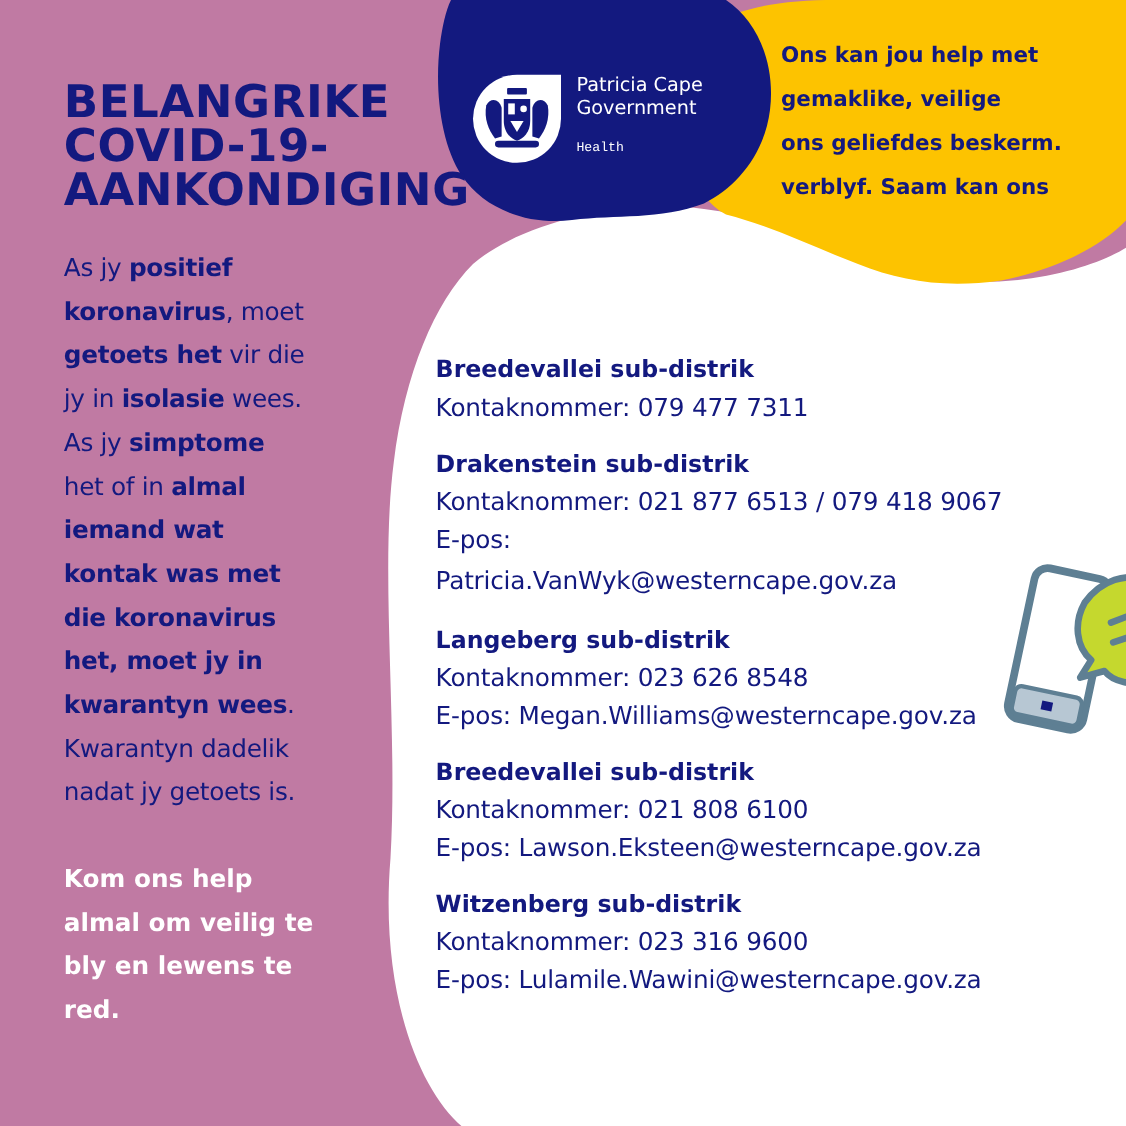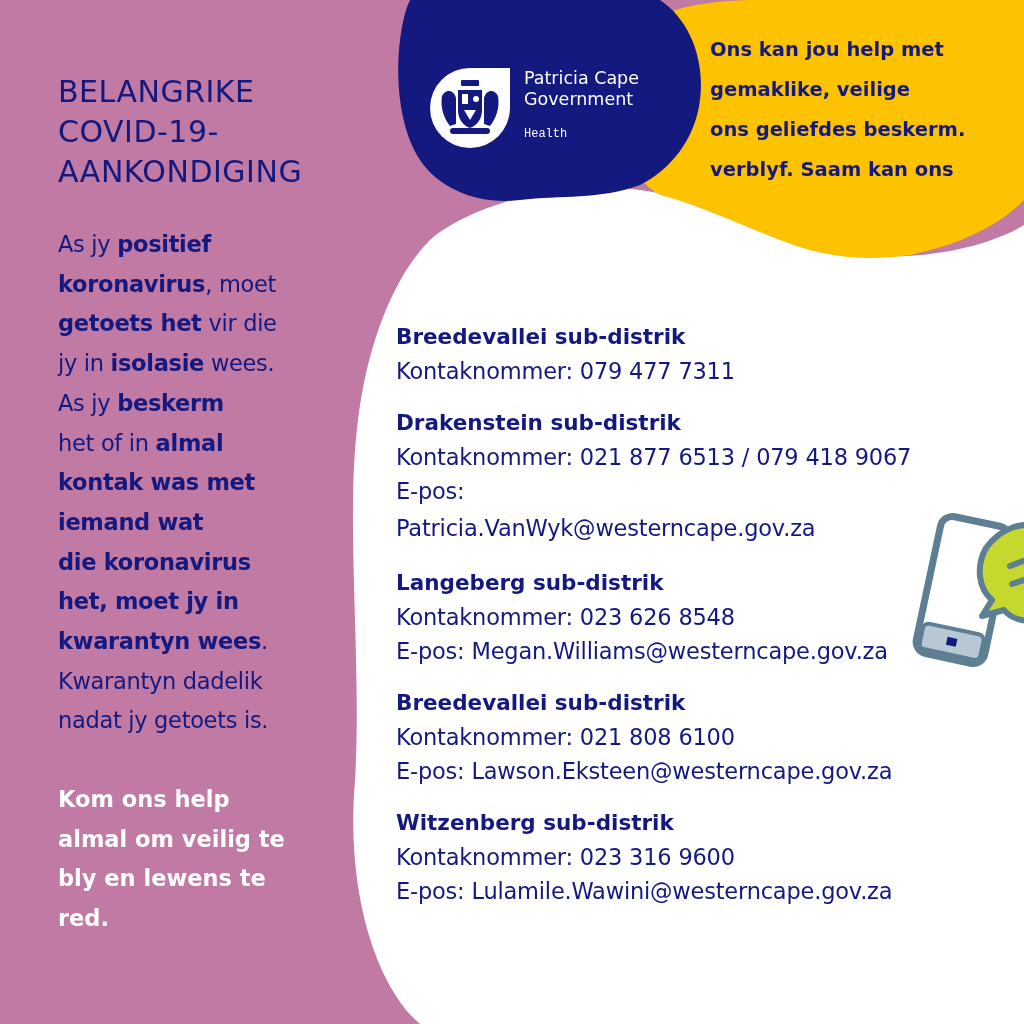--- a/index.html
+++ b/index.html
@@ -4,21 +4,21 @@
 <style>
   html, body { margin: 0; padding: 0; }
   body {
     width: 1024px; height: 1024px; overflow: hidden; position: relative;
     background: #c07aa3;
     font-family: "DejaVu Sans", "Liberation Sans", sans-serif;
   }
   .bg-svg { position: absolute; left: 0; top: 0; width: 1024px; height: 1024px; }
   .title {
     position: absolute; left: 58px; top: 72px;
-    color: #13197f; font-weight: normal; font-size: 30px; line-height: 40px;
+    color: #13197f; font-weight: bold; font-size: 41px; line-height: 40px;
     letter-spacing: 0.5px; margin: 0;
   }
   .title span { display: block; }
   .body-text {
     position: absolute; left: 58px; top: 225px; width: 290px;
     color: #13197f; font-size: 22.5px; line-height: 39.7px;
     letter-spacing: -0.3px;
   }
   .body-text b { font-weight: bold; }
   .body-text .ln { display: block; white-space: nowrap; }
@@ -79,24 +79,24 @@
   <span>BELANGRIKE</span>
   <span>COVID-19-</span>
   <span>AANKONDIGING</span>
 </h1>
 
 <div class="body-text" id="body-text">
     <span class="ln"><span>As jy </span><b>positief</b></span>
     <span class="ln"><b>koronavirus</b><span>, moet</span></span>
     <span class="ln"><b>getoets het</b><span> vir die</span></span>
     <span class="ln"><span>jy in </span><b>isolasie</b><span> wees.</span></span>
-    <span class="ln"><span>As jy </span><b>beskerm</b></span>
+    <span class="ln"><span>As jy </span><b>simptome</b></span>
     <span class="ln"><span>het of in </span><b>almal</b></span>
+    <span class="ln"><b>iemand wat</b></span>
     <span class="ln"><b>kontak was met</b></span>
-    <span class="ln"><b>iemand wat</b></span>
     <span class="ln"><b>die koronavirus</b></span>
     <span class="ln"><b>het, moet jy in</b></span>
     <span class="ln"><b>kwarantyn wees</b><span>.</span></span>
     <span class="ln"><span>Kwarantyn dadelik</span></span>
     <span class="ln"><span>nadat jy getoets is.</span></span>
   </div>
 
 <div class="closing">
   <span>Kom ons help</span>
   <span>almal om veilig te</span>

